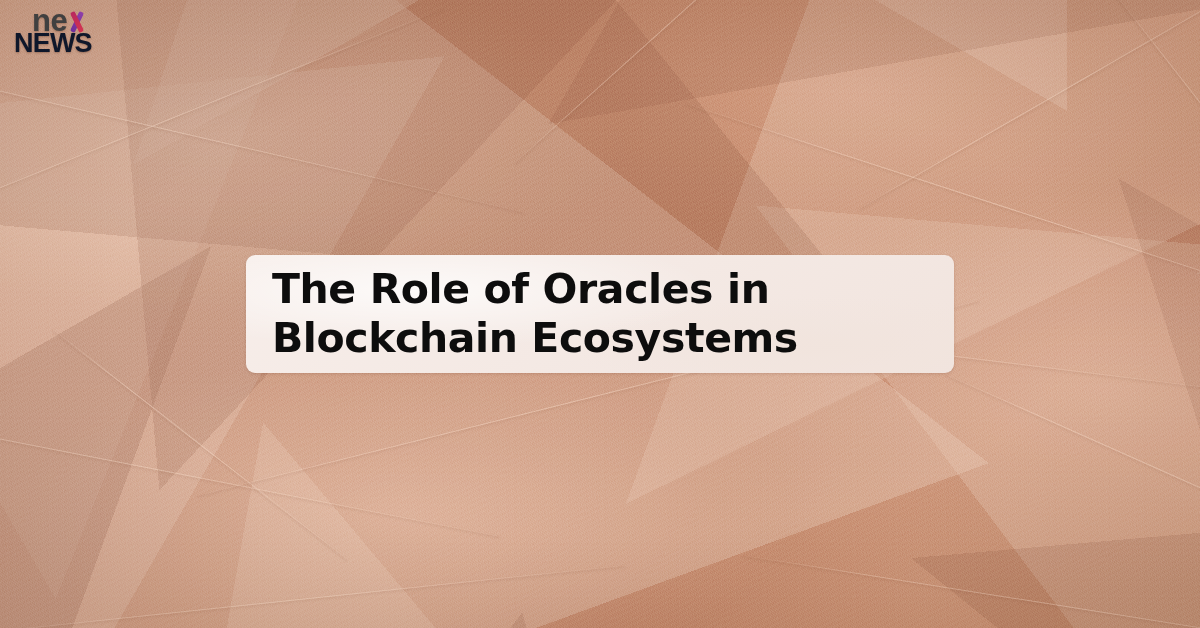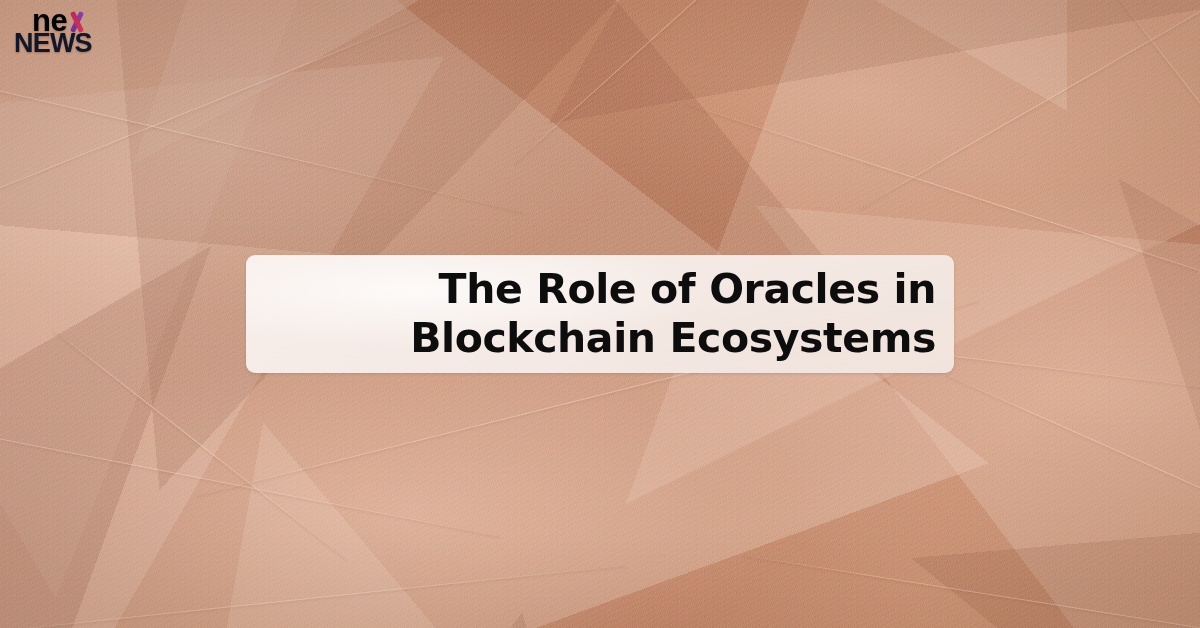--- a/index.html
+++ b/index.html
@@ -132,21 +132,21 @@
     user-select: none;
   }
   .logo-nex {
     position: absolute;
     left: 22px;
     top: 0px;
     font-size: 31px;
     line-height: 31px;
     font-weight: 700;
     letter-spacing: -0.5px;
-    color: #000000;
+    color: #404040;
     text-shadow: 0 1px 2px rgba(90,46,26,0.35);
   }
   .logo-nex .x-mark {
     position: relative;
     display: inline-block;
     width: 17px;
     height: 22px;
     vertical-align: -2px;
     margin-left: 1px;
     color: transparent;
@@ -193,25 +193,25 @@
       radial-gradient(ellipse 50% 60% at 82% 78%, rgba(241,228,221,0.9) 0%, rgba(241,228,221,0) 72%),
       linear-gradient(150deg, #f7eeea 0%, #f4e9e4 52%, #f1e4de 100%);
     box-shadow: 0 1px 3px rgba(96,52,32,0.18);
     display: flex;
     align-items: center;
     justify-content: center;
     z-index: 5;
     overflow: hidden;
   }
   .title-text {
-    margin: 4px;
+    margin: 12px;
     width: 100%;
     padding: 0 14px;
     box-sizing: border-box;
-    text-align: right;
+    text-align: left;
     font-family: "DejaVu Sans", "Liberation Sans", sans-serif;
     font-size: 41px;
     line-height: 49px;
     font-weight: 700;
     letter-spacing: -0.4px;
     color: #0d0d0d;
   }
 </style>
 </head>
 <body>

